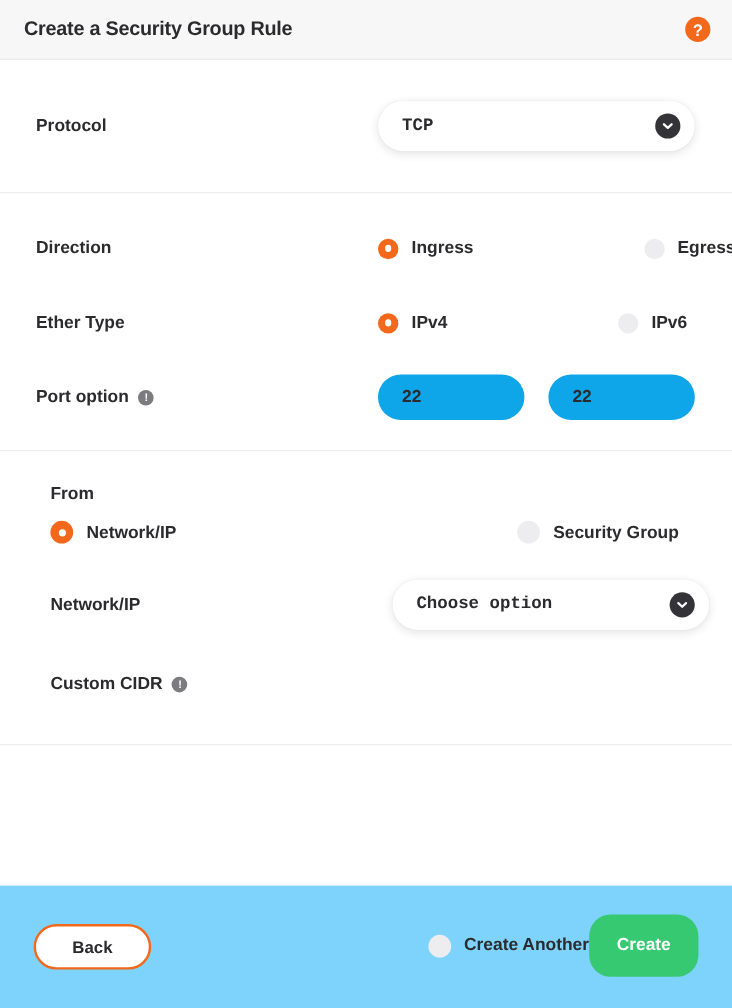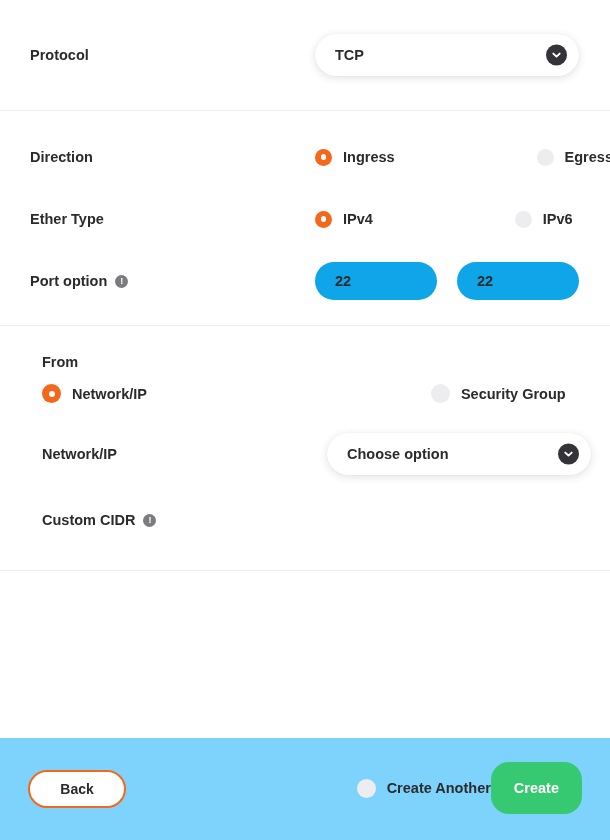--- a/index.html
+++ b/index.html
@@ -113,20 +113,21 @@
     padding: 0 46px 0 20px;
     cursor: pointer;
   }
   .select-value {
     font-size: 14.5px;
     font-weight: bold;
     color: #2b2b2e;
     white-space: nowrap;
     overflow: hidden;
     text-overflow: ellipsis;
+    font-family: Liberation Mono, monospace;
   }
   .chevron {
     position: absolute;
     right: 12px;
     top: 50%;
     transform: translateY(-50%);
     width: 21px;
     height: 21px;
     border-radius: 50%;
     background: #343438;
@@ -248,20 +249,26 @@
   .from-radios { display: flex; align-items: center; margin-bottom: 30px; }
   .from-radios .spacer { width: 284px; }
   .row-networkip { margin-bottom: 25px; }
   .opt-spacer { width: 142px; }
 </style>
 </head>
 <body>
 
 <div class="dialog">
 
+  <div class="header">
+    <div class="header-title">Create a Security Group Rule</div>
+    <div class="help-icon">
+      <span>?</span>
+    </div>
+  </div>
 
   <div class="body">
 
     <div class="section sec-protocol">
       <div class="row">
         <div class="label">Protocol</div>
         <div class="field-area">
           <div class="select">
             <span class="select-value">TCP</span>
             <span class="chevron">

